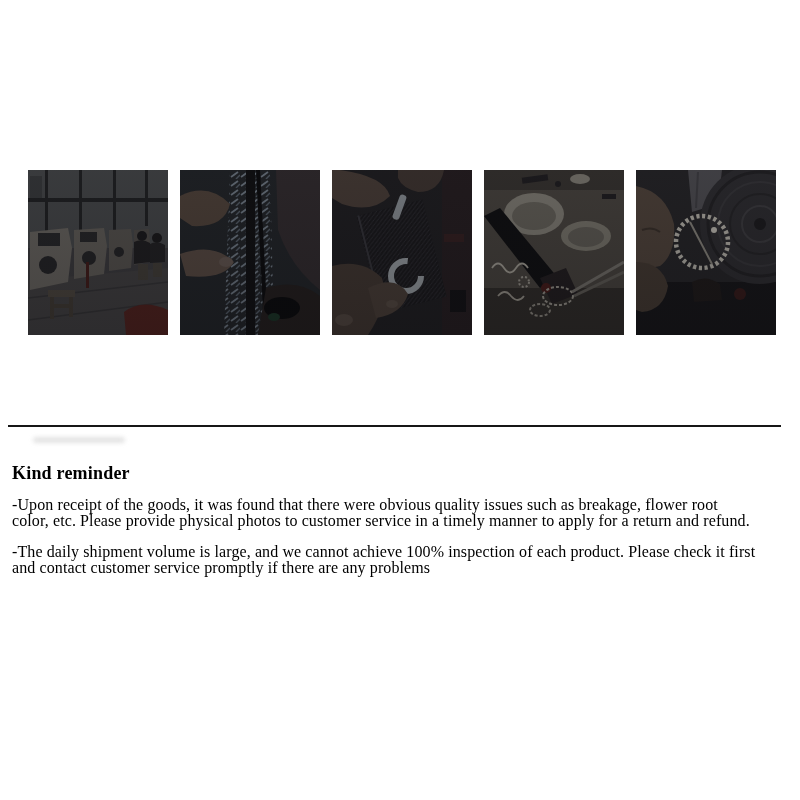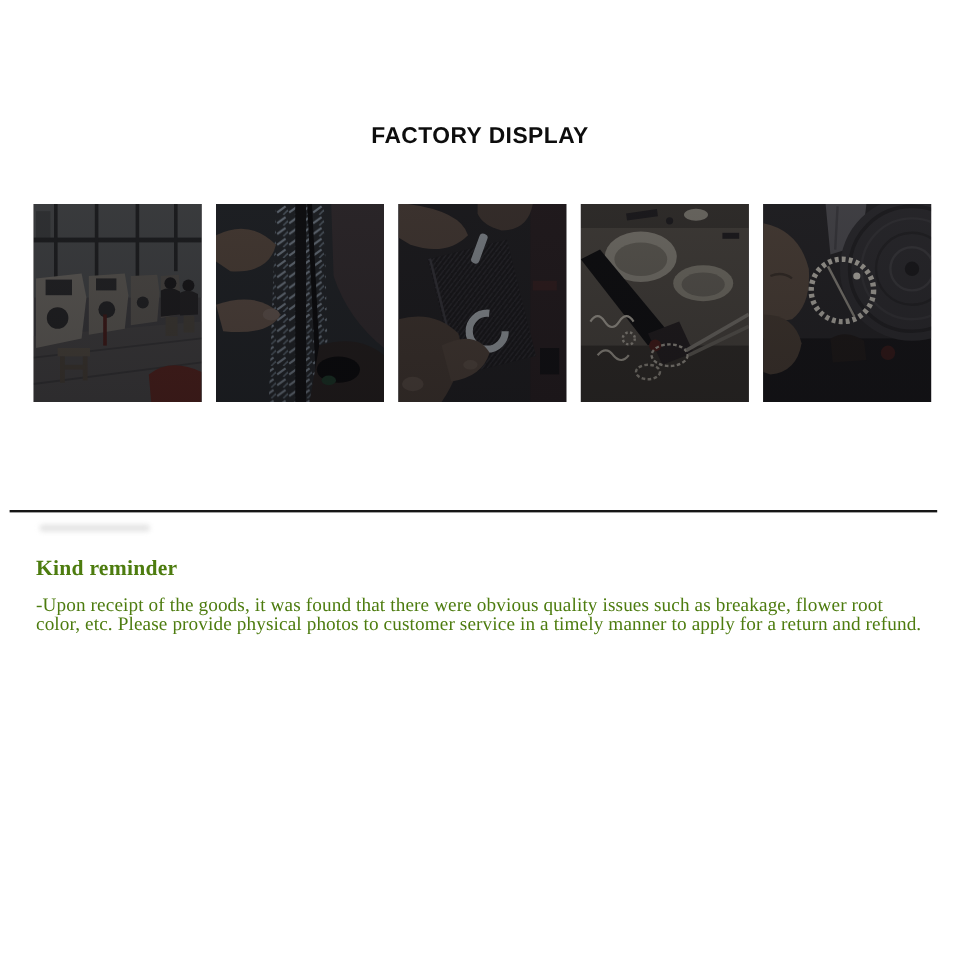--- a/index.html
+++ b/index.html
@@ -13,30 +13,29 @@
 
   .photos{position:absolute;top:170px;left:28px;width:748px;display:flex;gap:12px;}
   .photo{width:140px;height:165px;position:relative;overflow:hidden;background:#232225;flex:0 0 140px;}
   .photo svg{display:block;width:140px;height:165px;}
   .shade{position:absolute;inset:0;background:linear-gradient(rgba(8,8,11,.30),rgba(8,8,11,.44));pointer-events:none;}
 
   .divider{position:absolute;top:425px;left:8px;width:773px;height:2px;background:#161616;}
   .smudge{position:absolute;top:437px;left:33px;width:92px;height:6px;background:#c9c9c9;
           opacity:.5;border-radius:3px;filter:blur(2px);}
 
-  .reminder{position:absolute;top:463px;left:30px;width:744px;color:#4d7c0f;}
+  .reminder{position:absolute;top:463px;left:12px;width:744px;color:#000000;}
   .reminder h2{font-size:18px;font-weight:bold;line-height:1.15;margin:0 0 13px 0;letter-spacing:.2px;}
   .reminder p{font-size:16px;line-height:16px;margin:0 0 15px 0;letter-spacing:.1px;}
 </style>
 </head>
 <body>
 
 <div class="page">
 
-  <div class="title">FACTORY DISPLAY</div>
 
   <div class="photos">
 
     <div class="photo">
       <svg viewBox="0 0 140 165">
         <rect width="140" height="165" fill="#434245"></rect>
         <rect x="0" y="0" width="140" height="78" fill="#4e5052"></rect>
         <rect x="2" y="6" width="12" height="24" fill="#3f4143"></rect>
         <rect x="0" y="28" width="140" height="4" fill="#242527"></rect>
         <rect x="17" y="0" width="3" height="76" fill="#242527"></rect>
@@ -175,15 +174,16 @@
     </div>
 
   </div>
 
   <div class="divider"></div>
   <div class="smudge"></div>
 
   <div class="reminder">
     <h2>Kind reminder</h2>
     <p>-Upon receipt of the goods, it was found that there were obvious quality issues such as breakage, flower root color, etc. Please provide physical photos to customer service in a timely manner to apply for a return and refund.</p>
+    <p>-The daily shipment volume is large, and we cannot achieve 100% inspection of each product. Please check it first and contact customer service promptly if there are any problems</p>
   </div>
 
 </div>
 
 </body></html>

